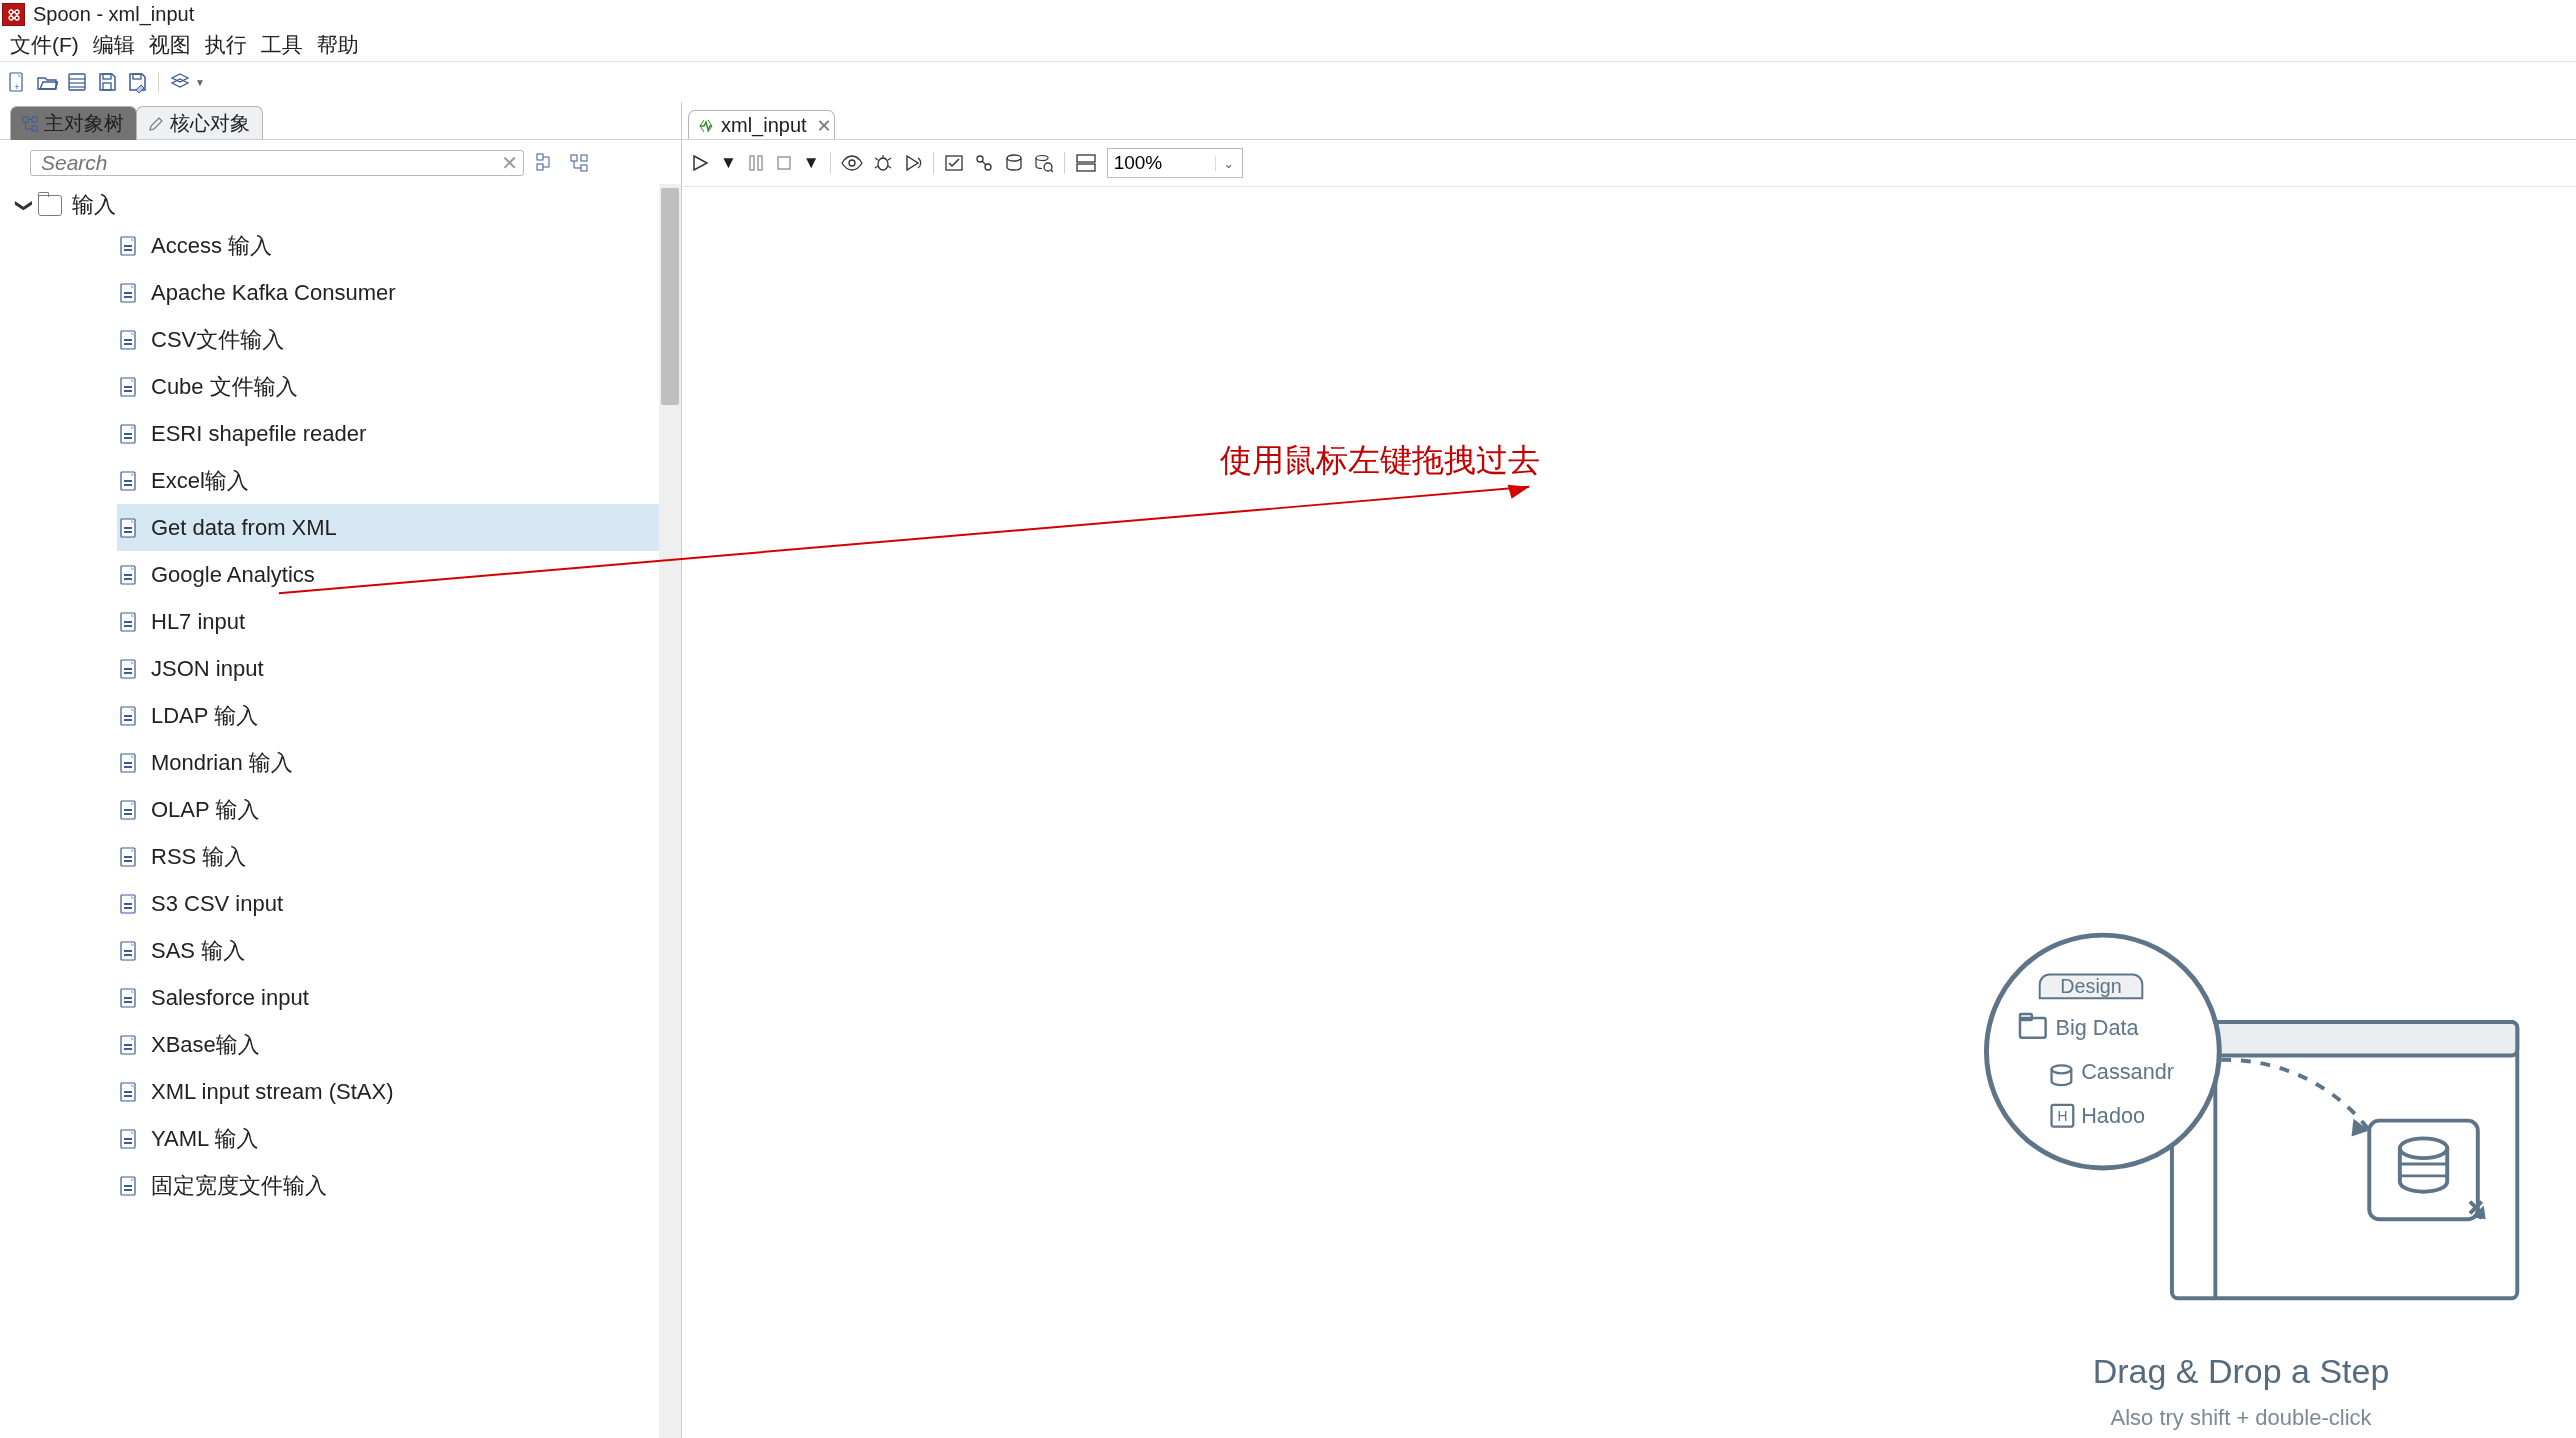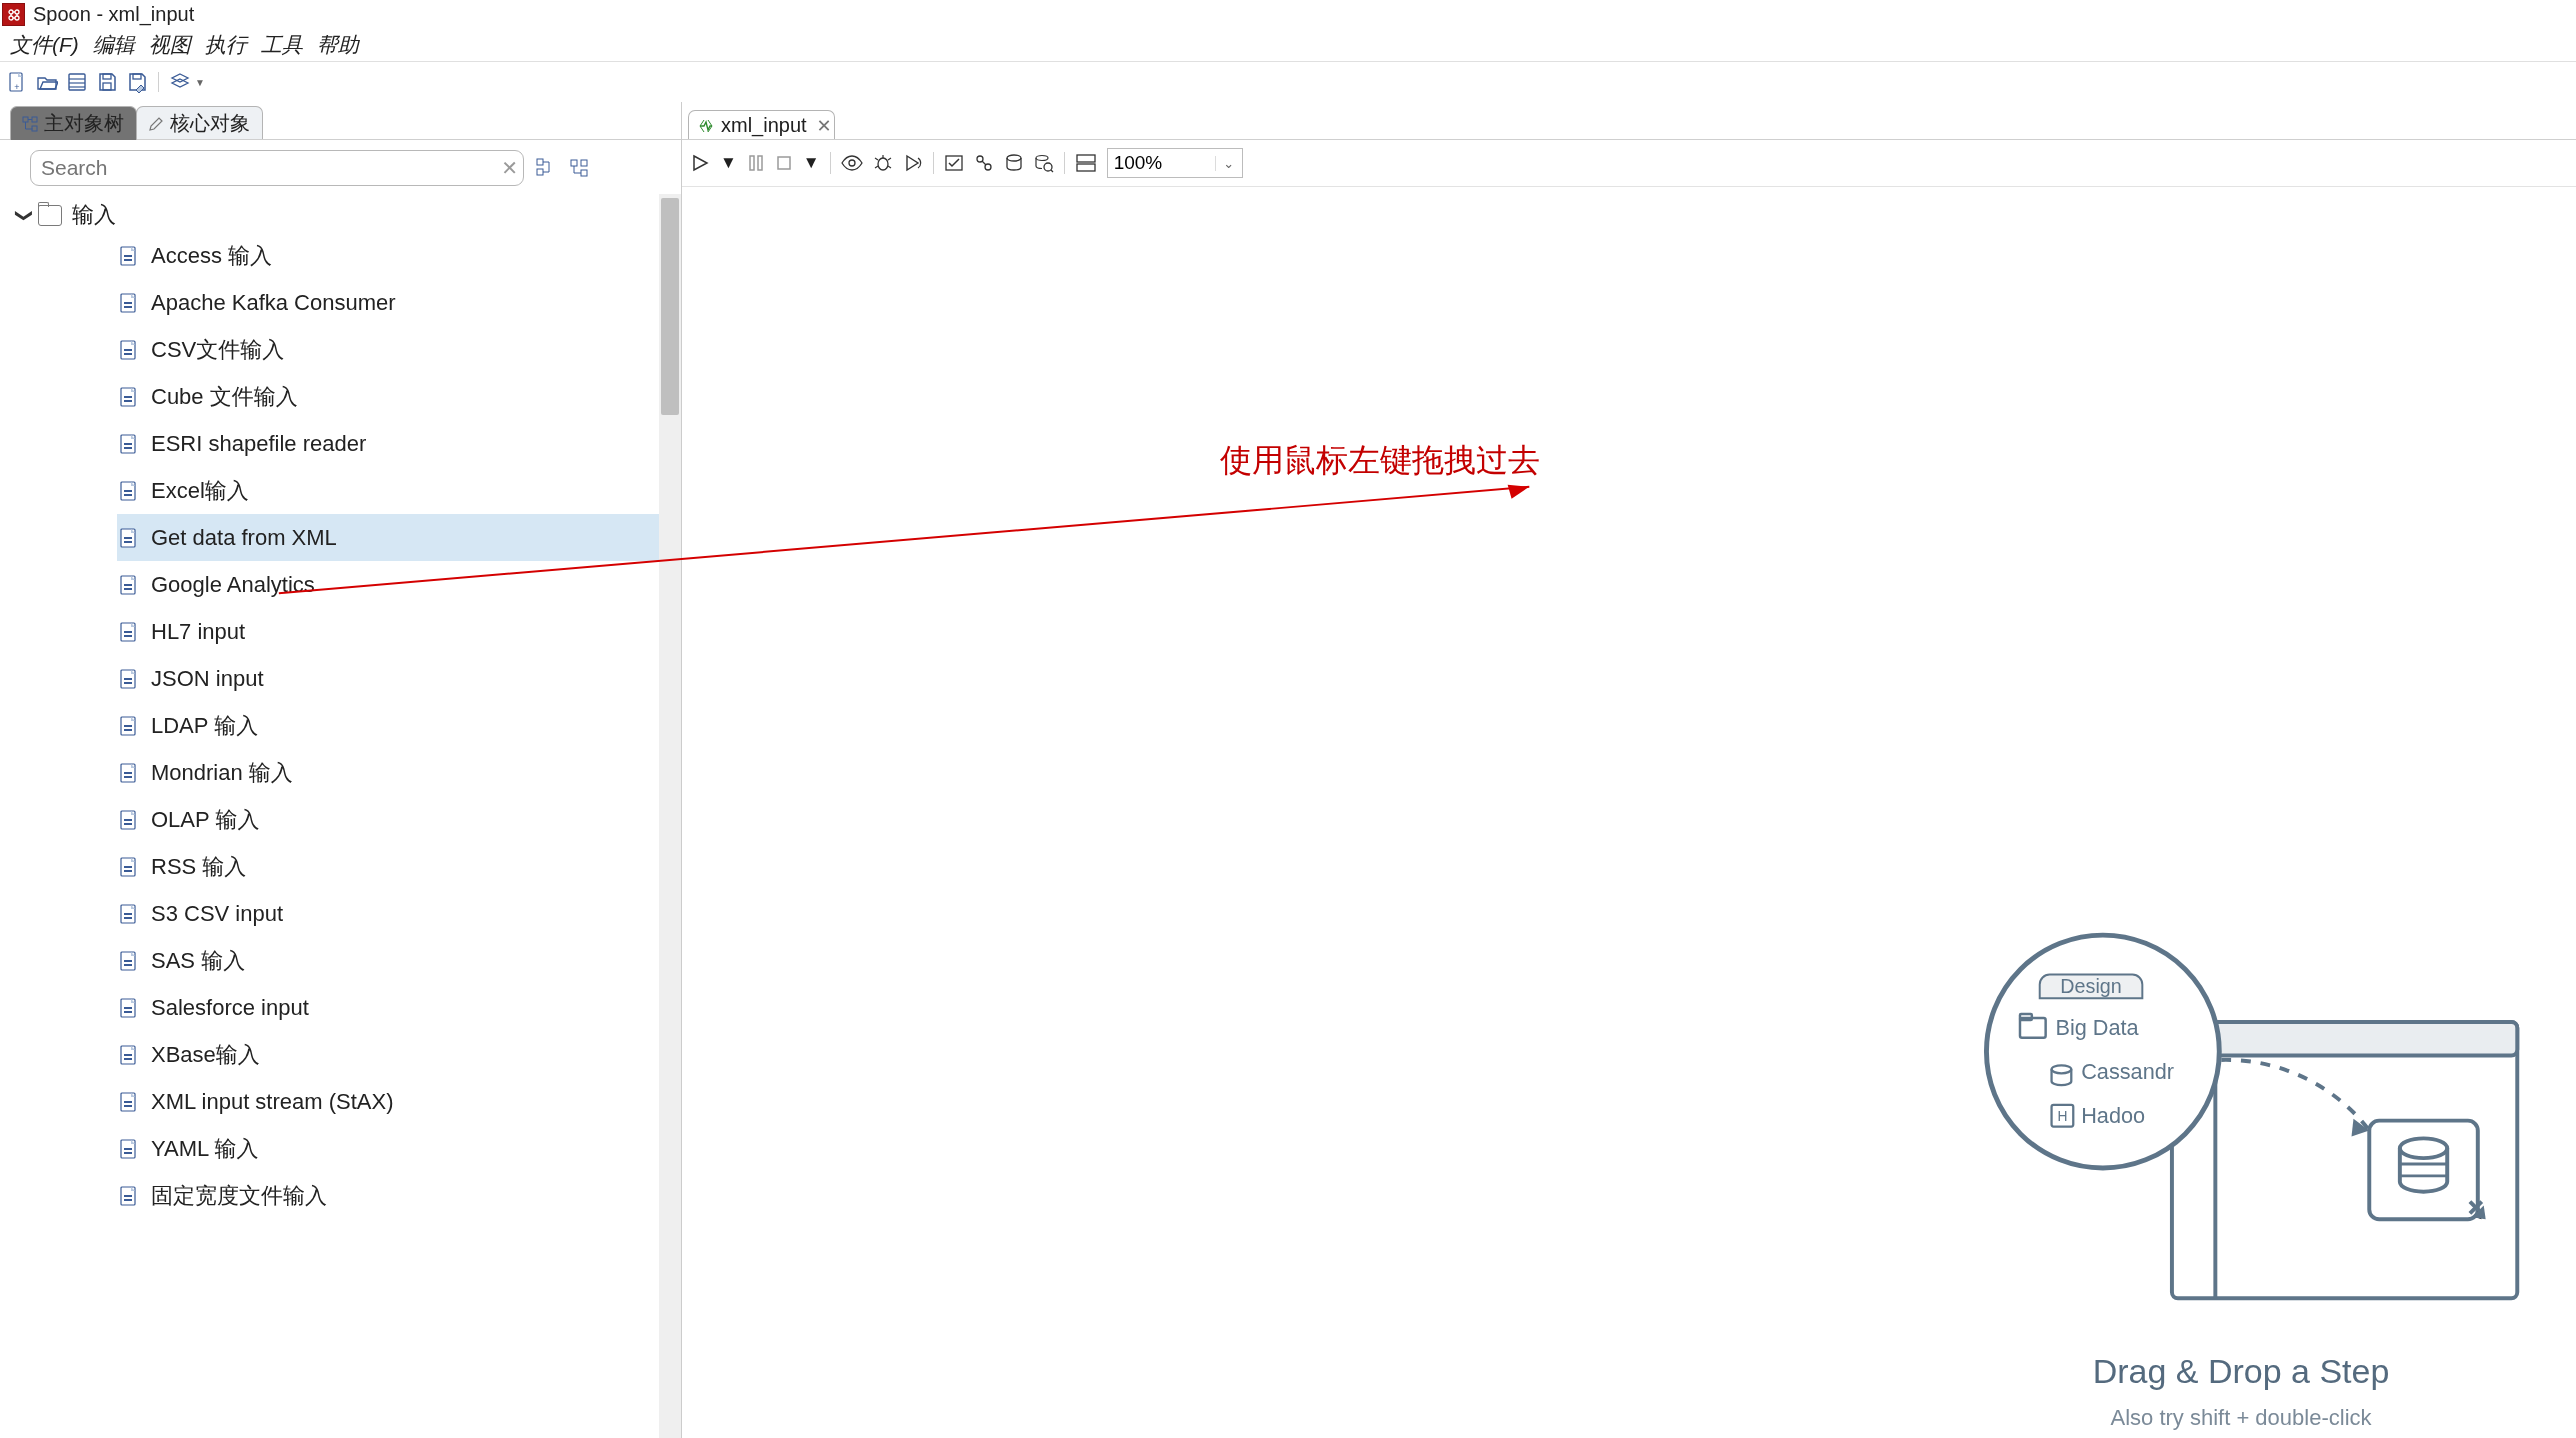--- a/index.html
+++ b/index.html
@@ -37,21 +37,20 @@
     color: #222;
   }
 
   
   .menubar {
     display: flex;
     align-items: center;
     gap: 2px;
     height: 32px;
     padding: 0 4px;
-    font-style: italic;
   }
   .menubar .menuitem {
     padding: 2px 6px;
     font-size: 21px;
     color: #222;
     cursor: default;
   }
 
   
   .toolbar {
@@ -142,27 +141,28 @@
     align-items: center;
     gap: 10px;
     padding: 10px 12px 8px 30px;
   }
   .searchbox {
     flex: 0 0 494px;
     position: relative;
   }
   .searchbox input {
     width: 100%;
-    height: 36px;
+    height: 26px;
     padding: 4px 34px 4px 10px;
     border: 1px solid #b8b8b8;
-    border-radius: 9px;
+    border-radius: 3px;
     font-size: 21px;
     color: #888;
     box-sizing: border-box;
+    font-style: italic;
   }
   .searchbox .clear {
     position: absolute;
     right: 6px;
     top: 50%;
     transform: translateY(-50%);
     font-size: 20px;
     color: #9a9a9a;
     cursor: pointer;
   }

